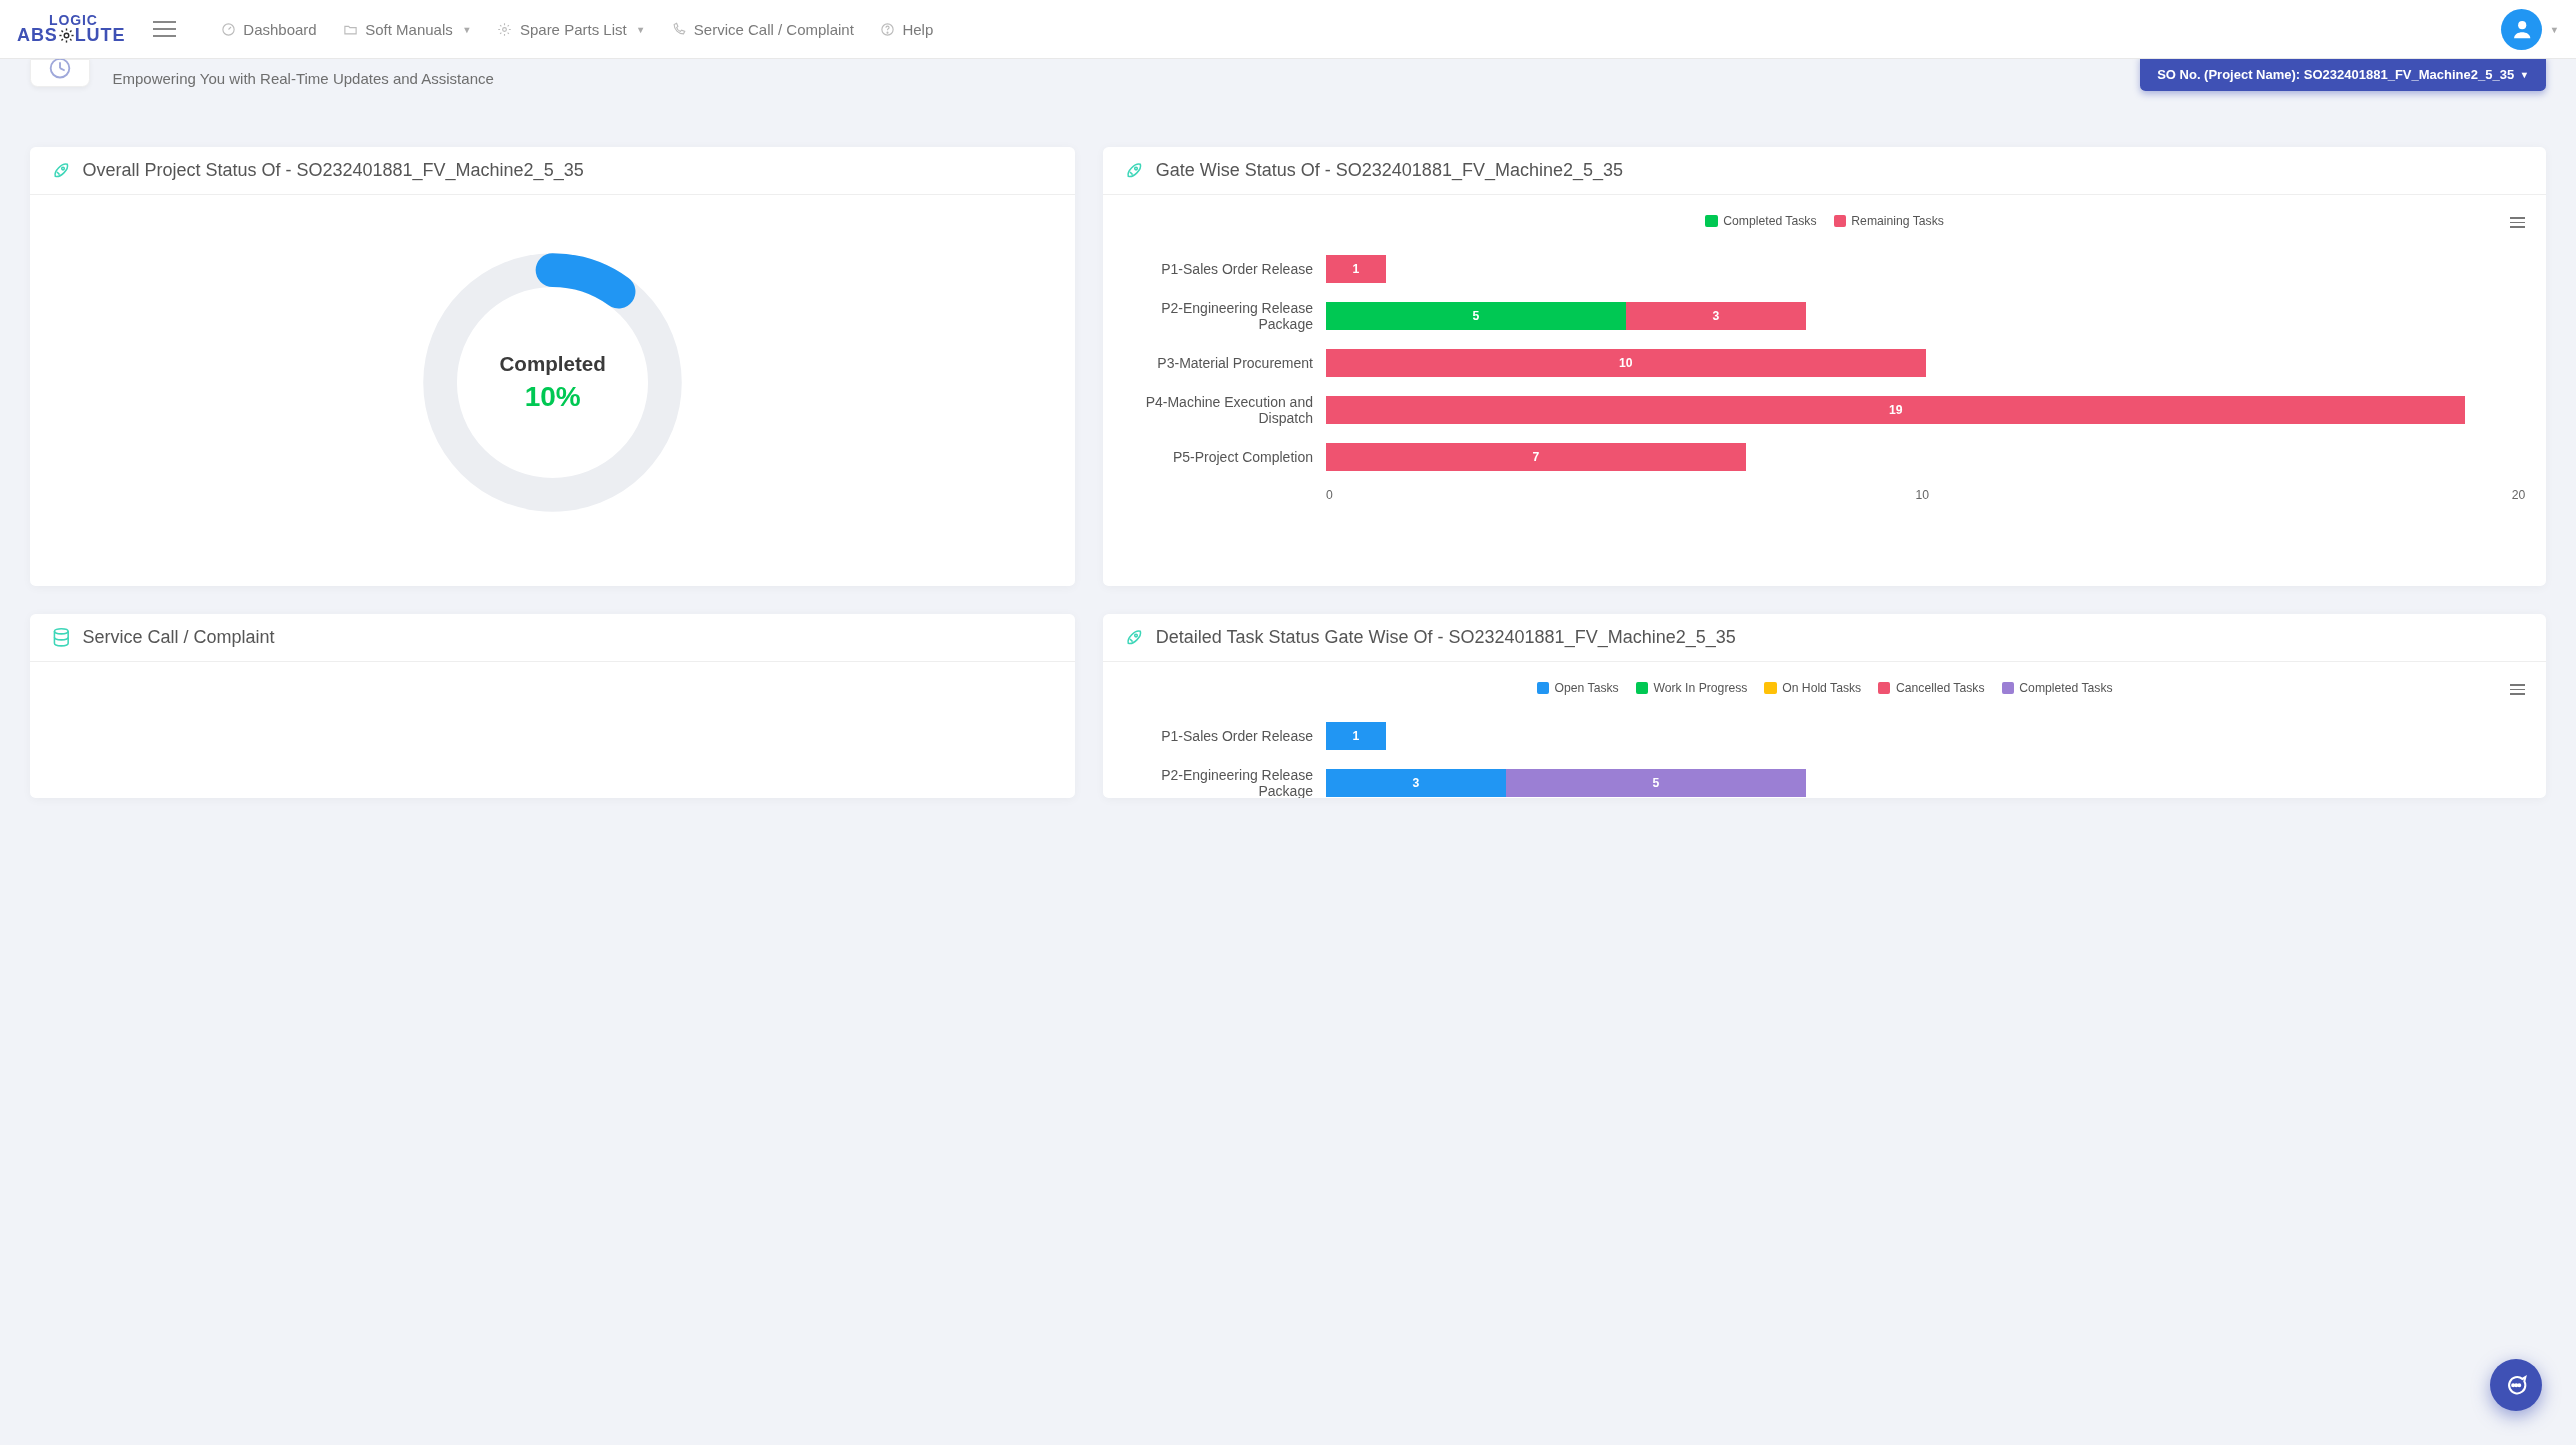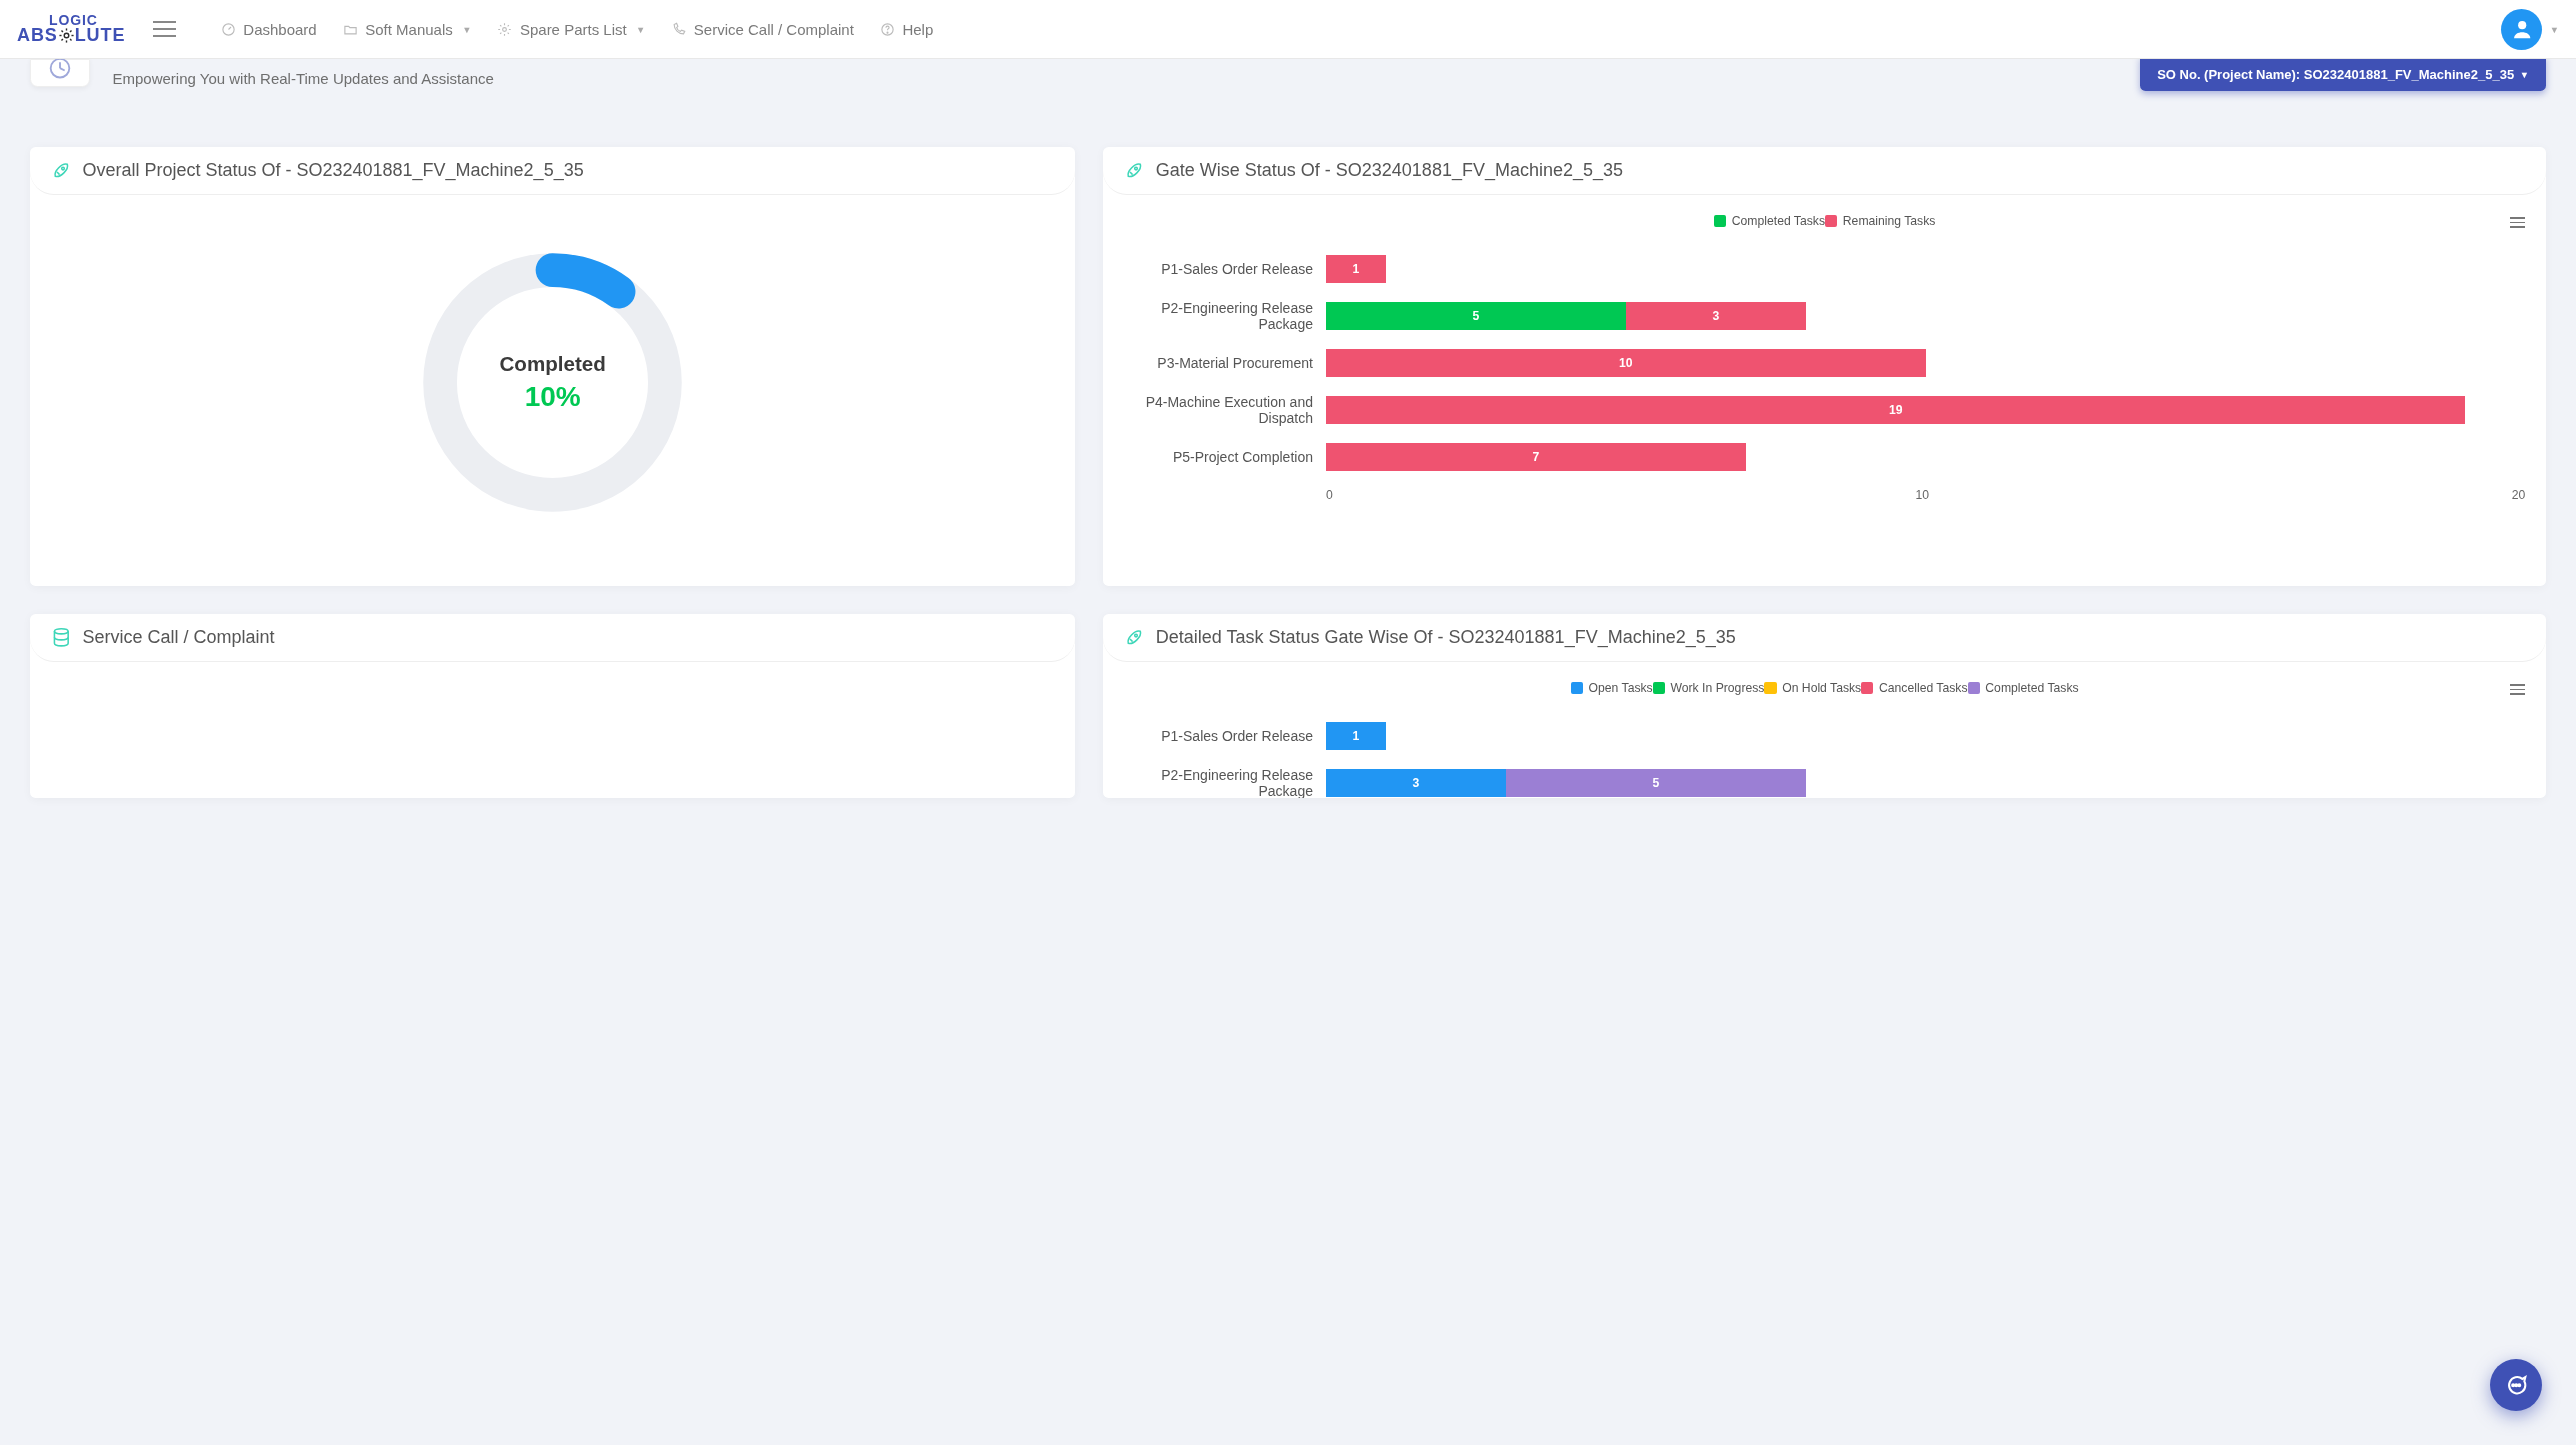--- a/index.html
+++ b/index.html
@@ -25,36 +25,36 @@
   .page { padding: 0 30px 37px; }
   .banner-row { display: flex; align-items: flex-start; justify-content: space-between; }
   .banner-left { display: flex; align-items: center; gap: 22.5px; }
   .clock-card { width: 60px; height: 28px; background: #fff; border: 0.9px solid #eee; border-radius: 0 0 7.5px 7.5px; display: flex; align-items:flex-start; justify-content:center; padding-top:0; box-shadow: 0 1.9px 5.6px rgba(0,0,0,0.05); }
   .clock-card svg { width: 28px; height: 28px; margin-top:-7.5px; }
   .subtitle { color: #6e6e6e; font-size: 15px; padding-top: 11.2px; }
   .so-dropdown { background: #3f51b5; color: #fff; padding: 0 17px; height: 34px; border-radius: 0 0 5.6px 5.6px; display: flex; align-items: center; font-size: 13px; font-weight:600; cursor:pointer; gap:5.6px; margin-top:-1.9px; box-shadow: 0 2.8px 7.5px rgba(63,81,181,0.4); }
   
   .grid { display: grid; grid-template-columns: 1fr 1.38fr; gap: 28px; margin-top: 56px; }
   .card { background: #fff; border-radius: 5.6px; box-shadow: 0 1.9px 9.4px rgba(0,0,0,0.04); }
-  .card-header { display: flex; align-items: center; gap: 11.2px; padding: 13px 20.6px; border-bottom: 0.9px solid #eee; border-radius: 24px; }
+  .card-header { display: flex; align-items: center; gap: 11.2px; padding: 13px 20.6px; border-bottom: 0.9px solid #eee; }
   .card-header .rocket { width: 20.6px; height: 20.6px; }
   .card-header h2 { font-size: 18px; font-weight: 500; color: #555; }
   .card-body { padding: 19px 20.6px 26px; }
   
   
   .donut-wrap { display: flex; align-items: center; justify-content: center; padding: 28px 0 37px; }
   .donut { position: relative; width: 281px; height: 281px; }
   .donut svg { transform: rotate(-90deg); }
   .donut-center { position: absolute; inset: 0; display: flex; flex-direction: column; align-items: center; justify-content: center; }
   .donut-label { font-size: 20.6px; font-weight: 600; color: #3a3a3a; }
   .donut-pct { font-size: 28px; font-weight: 700; color: #00c853; margin-top: 5.6px; }
   
   
   .chart-top { display: flex; justify-content: center; align-items: center; gap: 13px; position: relative; margin-bottom: 17px; }
-  .legend { display: flex; align-items: center; gap: 0; font-size: 12.2px; color: #555; }
+  .legend { display: flex; align-items: center; gap: 17px; font-size: 12.2px; color: #555; }
   .legend-item { display: flex; align-items: center; gap: 5.6px; }
   .sw { width: 12.2px; height: 12.2px; border-radius: 1.9px; }
   .chart-menu { position: absolute; right: 0; top: 0; cursor: pointer; }
   .chart-menu div { width: 15px; height: 1.9px; background: #777; margin: 2.8px 0; }
   
   .hbar-chart { position: relative; }
   .hbar-row { display: flex; align-items: center; height: 47px; }
   .hbar-label { width: 202px; text-align: right; padding-right: 13px; font-size: 14px; color: #555; }
   .hbar-track { flex: 1; height: 28px; display: flex; position: relative; }
   .hbar-seg { display: flex; align-items: center; justify-content: center; color:#fff; font-size:12.2px; font-weight:600; }

